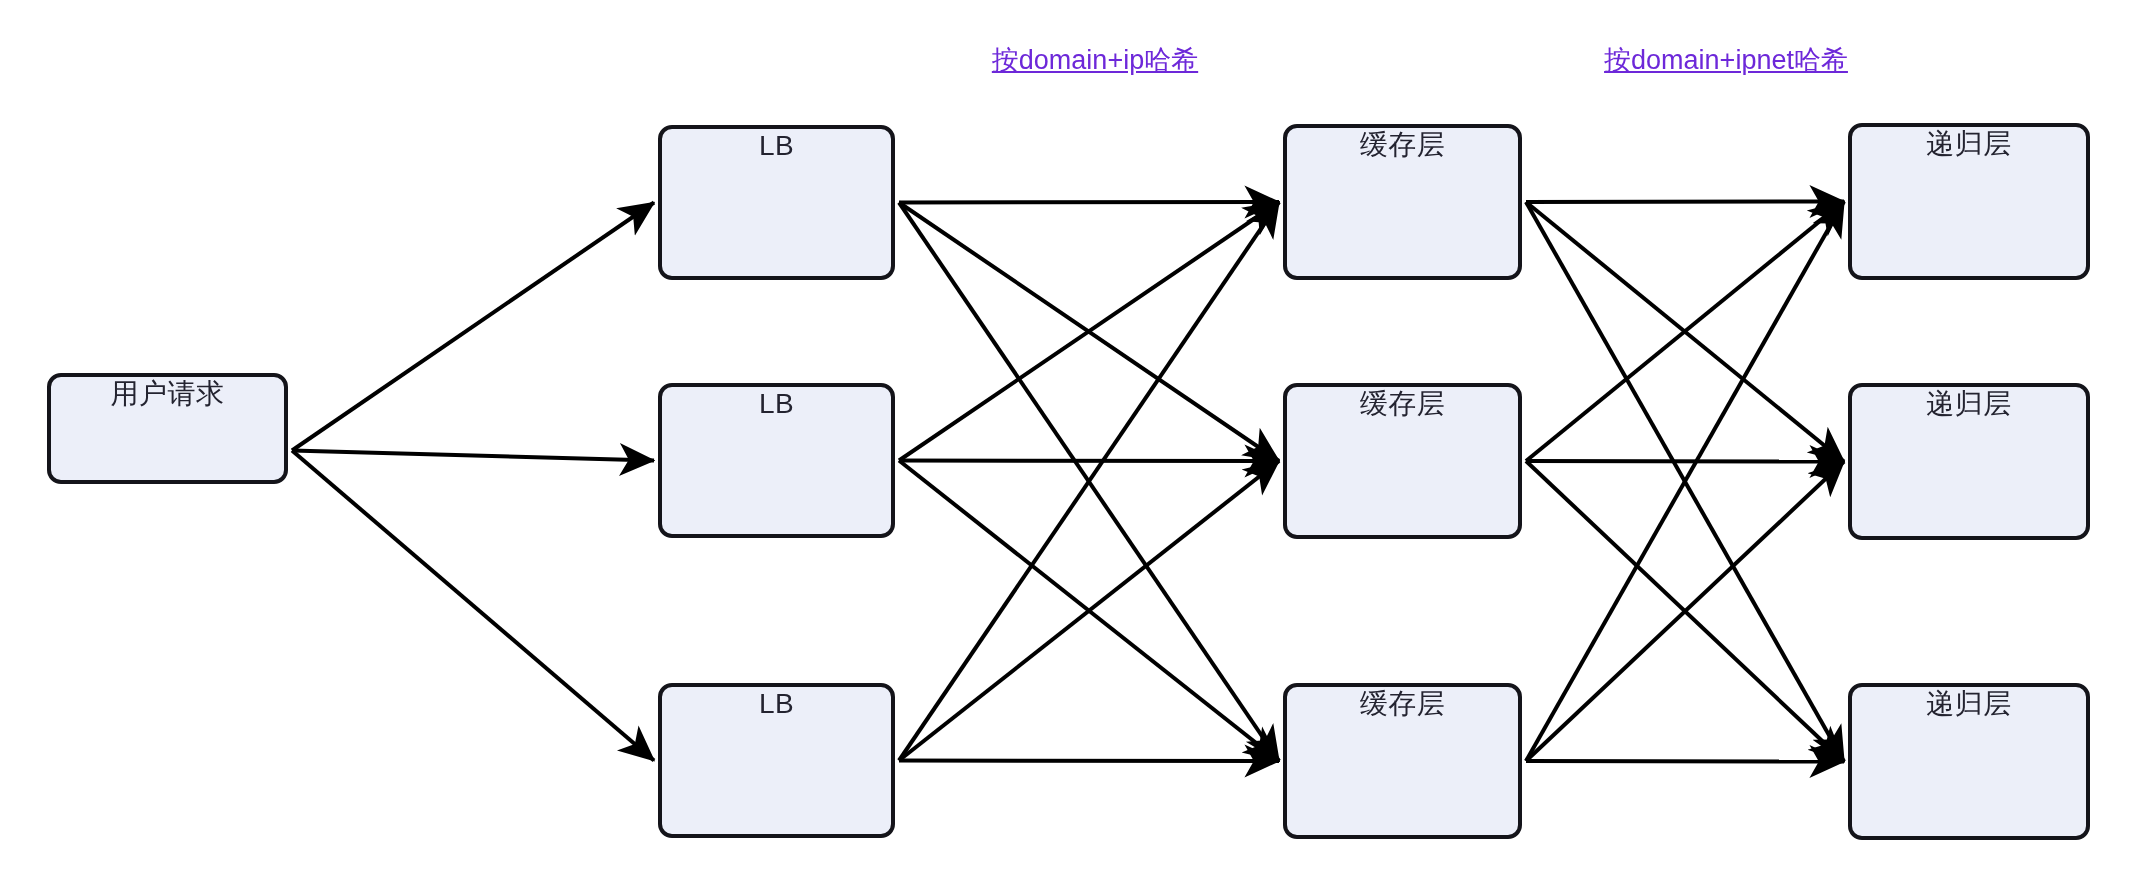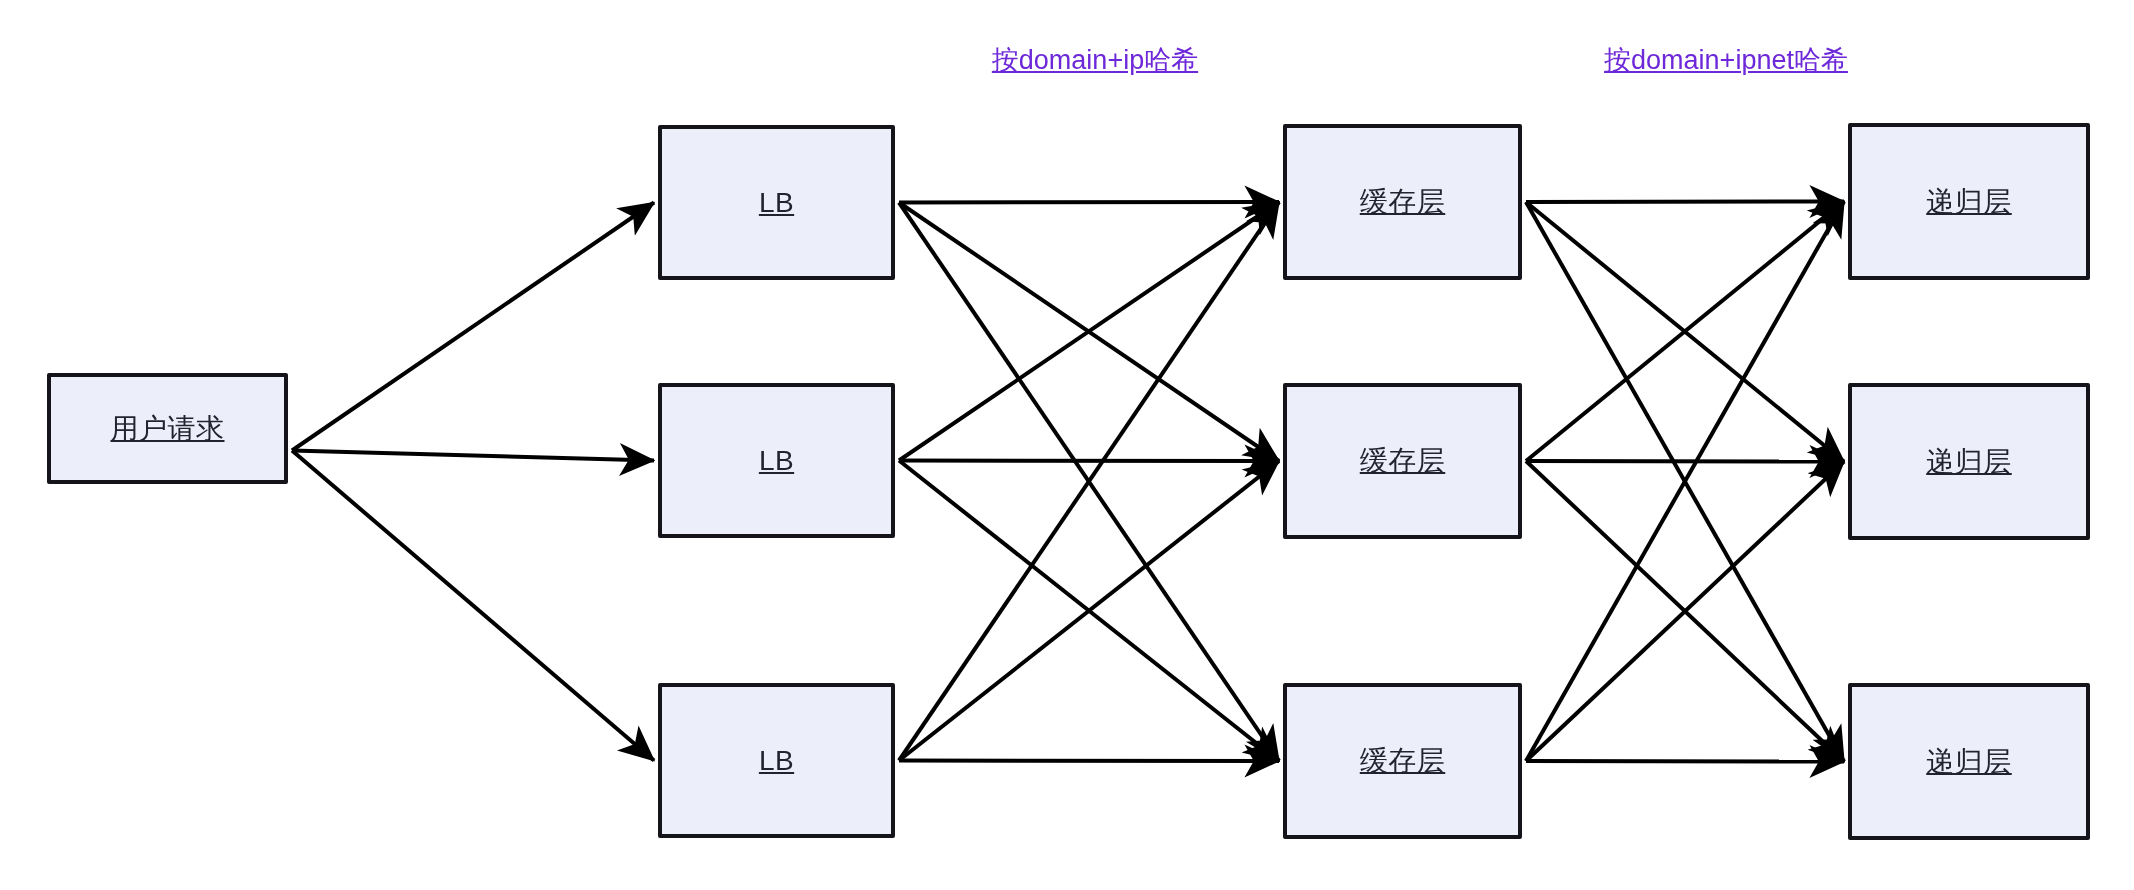--- a/index.html
+++ b/index.html
@@ -23,29 +23,27 @@
     top: 0;
     width: 2134px;
     height: 890px;
     pointer-events: none;
   }
   .node {
     position: absolute;
     box-sizing: border-box;
     background: #eceff9;
     border: 4px solid #14141a;
-    border-radius: 2px;
+    border-radius: 14px;
     display: flex;
-    align-items: center;
     justify-content: center;
     color: #232330;
     font-size: 28px;
     letter-spacing: 0.5px;
     z-index: 2;
-    text-decoration: underline;
   }
   .node-label {
     display: block;
     text-align: center;
     line-height: 1.2;
   }
   .edge-label {
     position: absolute;
     color: #6d28d9;
     font-size: 27px;

